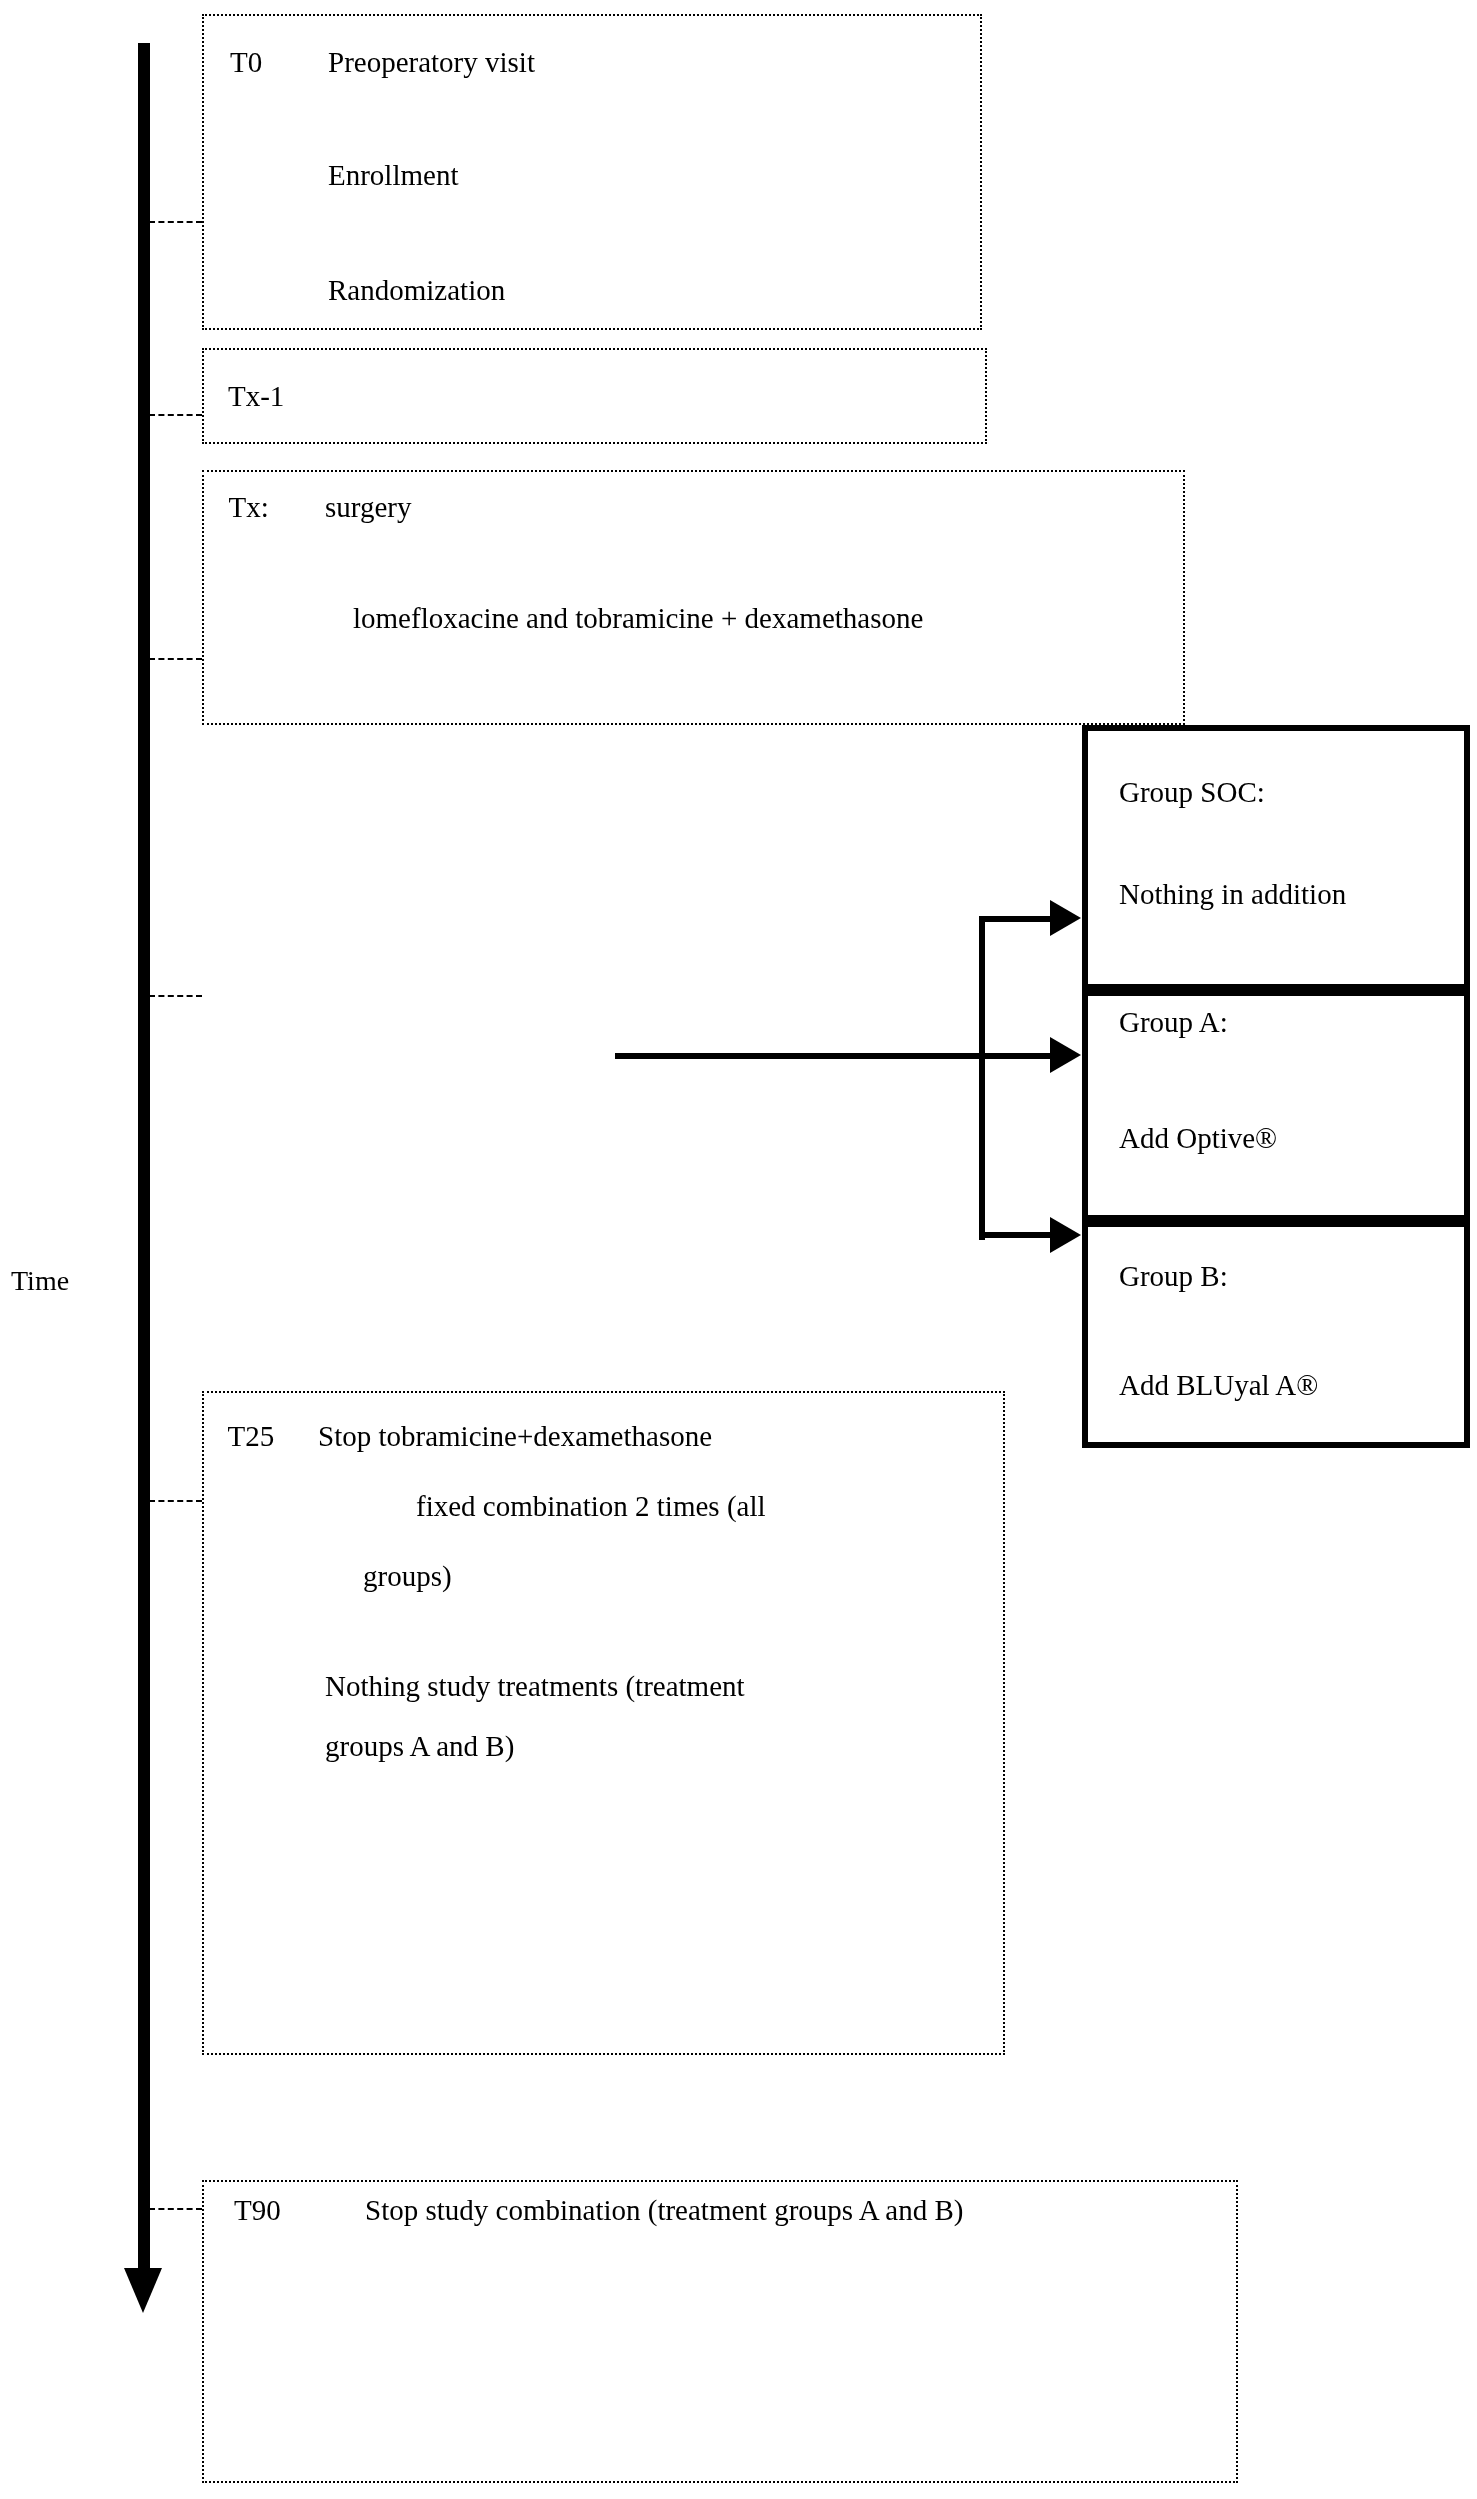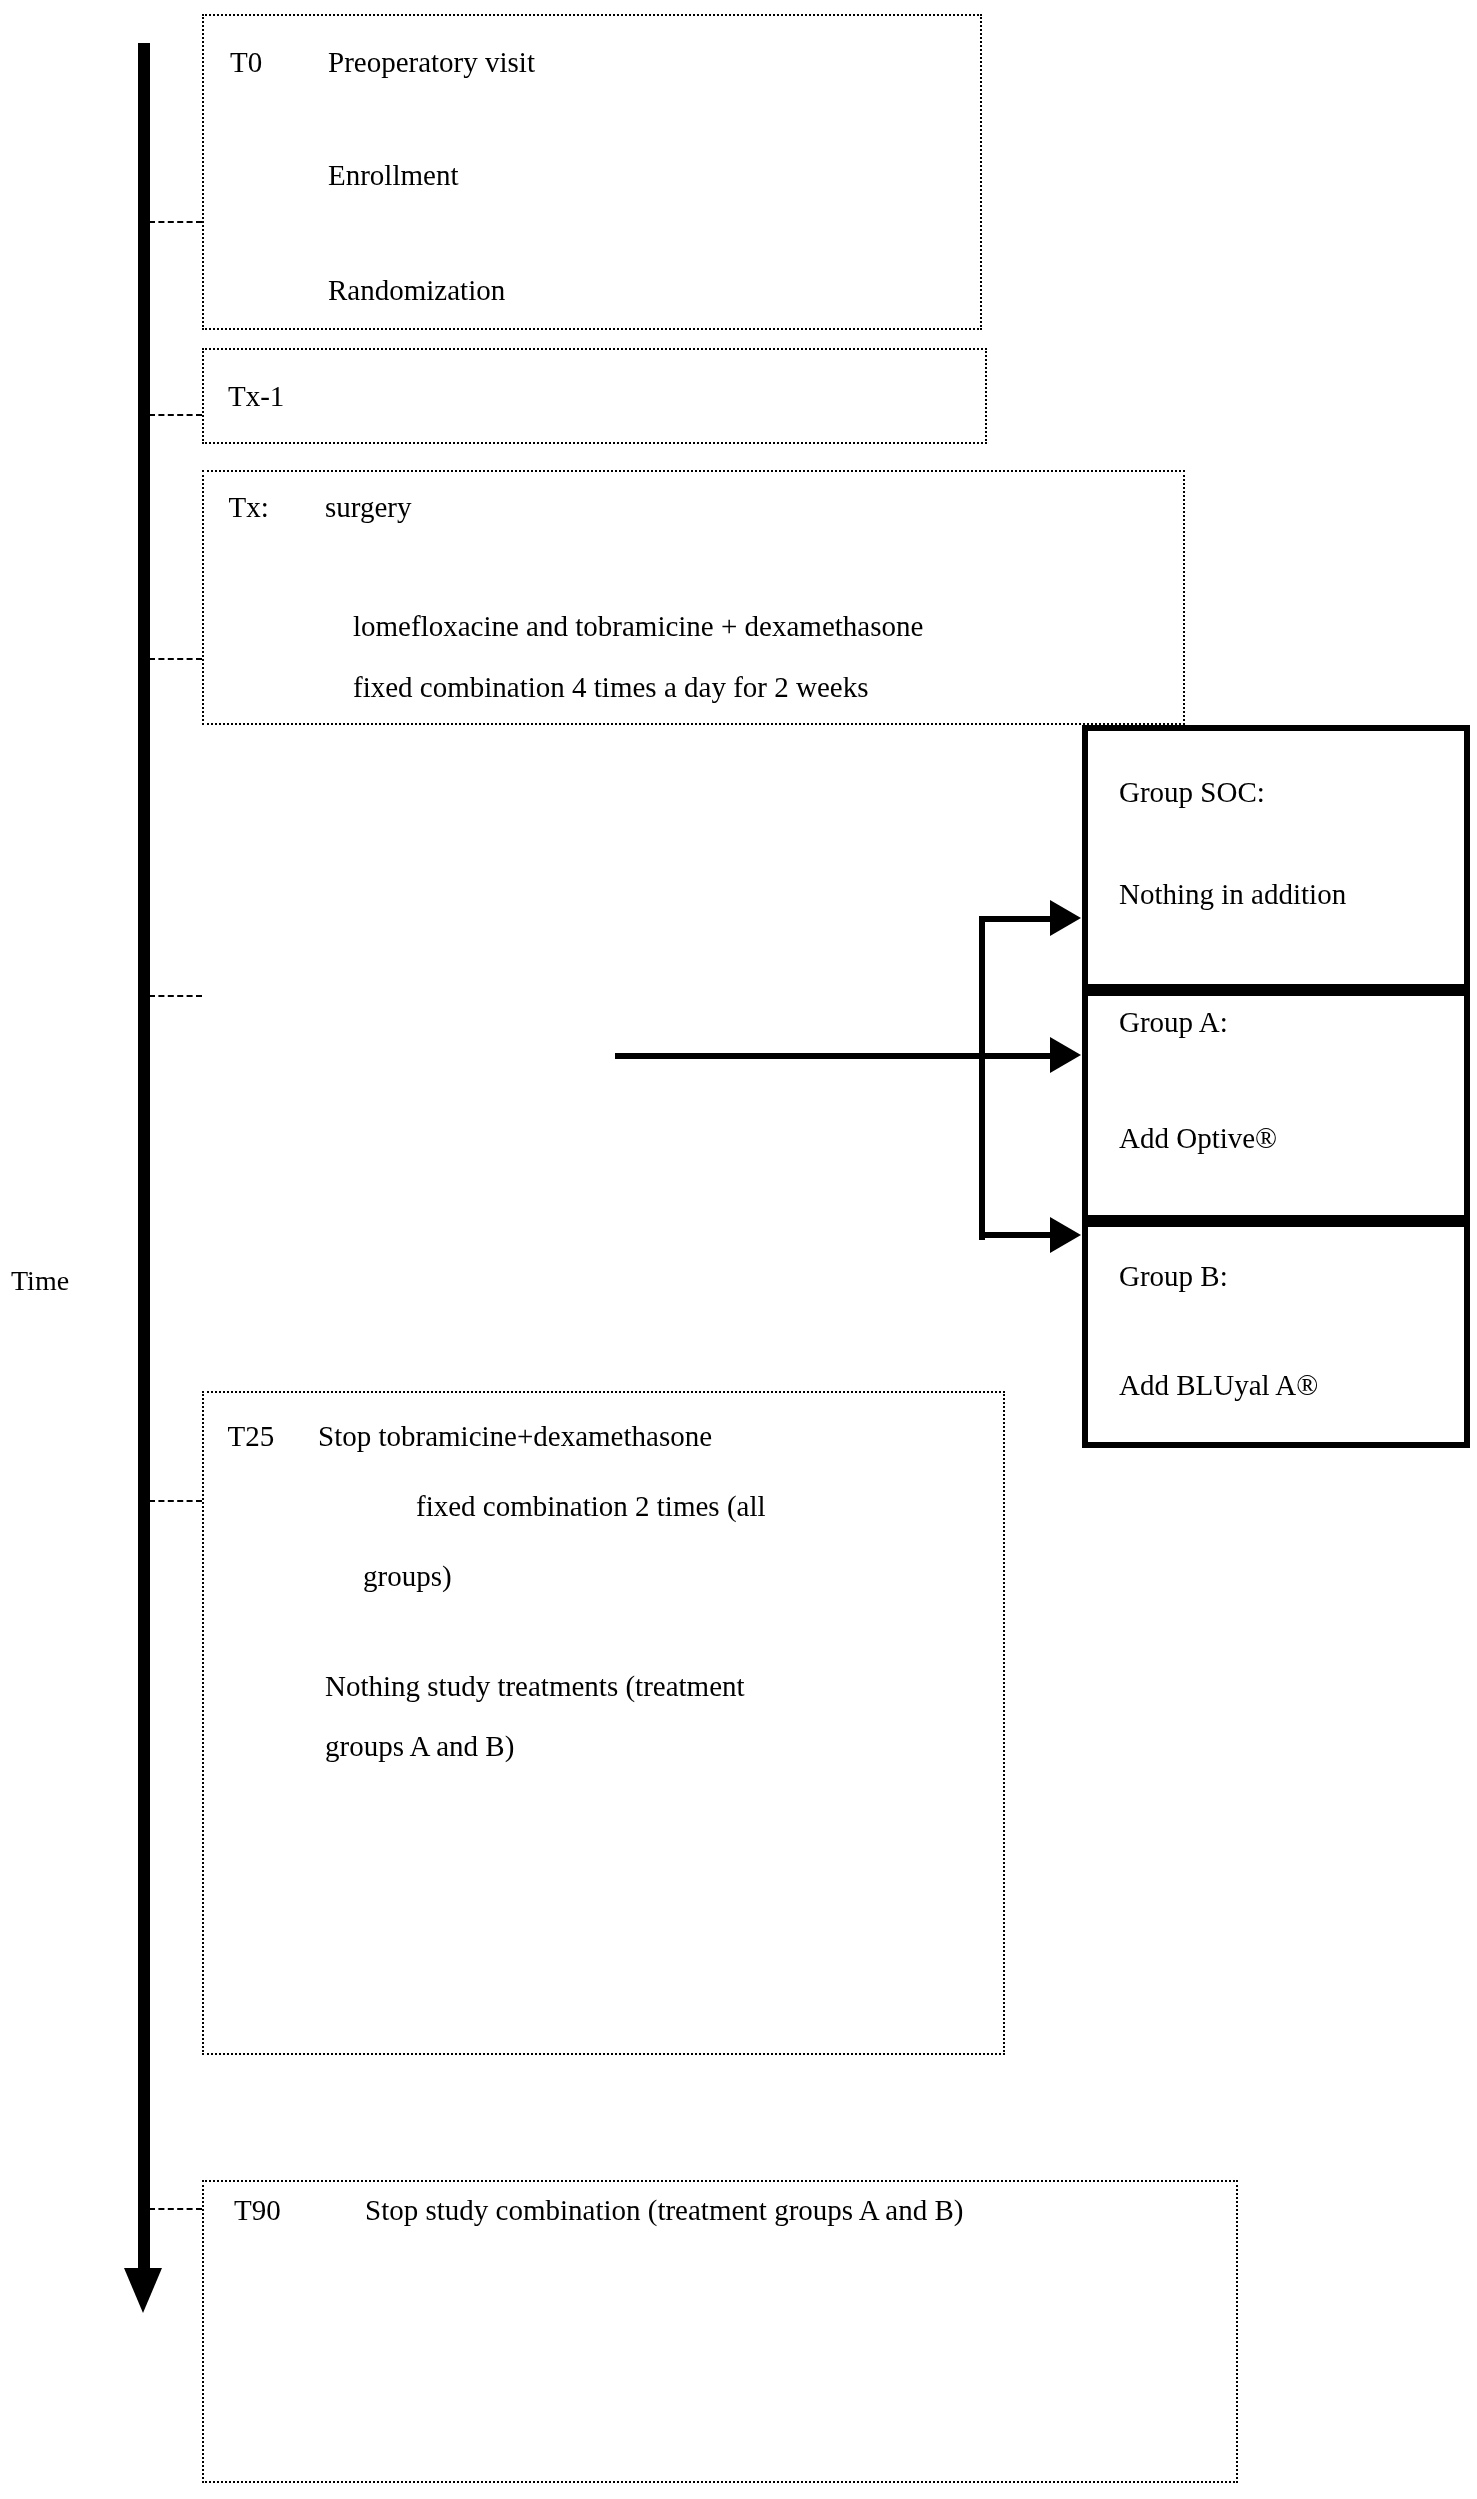--- a/index.html
+++ b/index.html
@@ -70,22 +70,21 @@
     <span class="txt" style="left:124px; top:256px;">Randomization</span>
   </div>
 
   <div class="dbox" style="left:202px; top:348px; width:785px; height:96px;">
     <span class="txt" style="left:24px;  top:27.6px;">Tx-1</span>
   </div>
 
   <div class="dbox" style="left:202px; top:470px; width:983px; height:255px;">
     <span class="txt" style="left:24.6px;  top:16.5px;">Tx:</span>
     <span class="txt" style="left:121px; top:16.5px;">surgery</span>
-    <span class="txt" style="left:149px; top:136px;">lomefloxacine and tobramicine + dexamethasone</span>
-    <span class="txt" style="left:149px; top:197px;">fixed combination 4 times a day for 2 weeks</span>
+    <span class="txt" style="left:149px; top:128px;">lomefloxacine and tobramicine + dexamethasone</span>
   </div>
 
 
   <div class="dbox" style="left:202px; top:1391px; width:803px; height:664px;">
     <span class="txt" style="left:23.6px;  top:24.6px;">T25</span>
     <span class="txt" style="left:114px; top:24.6px;">Stop tobramicine+dexamethasone</span>
     <span class="txt" style="left:212px; top:95px;">fixed combination 2 times (all</span>
     <span class="txt" style="left:119px; top:165px;margin-left:40px;">groups)</span>
     <span class="txt" style="left:121px; top:275px;">Nothing study treatments (treatment</span>
     <span class="txt" style="left:121px; top:335px;">groups A and B)</span>

